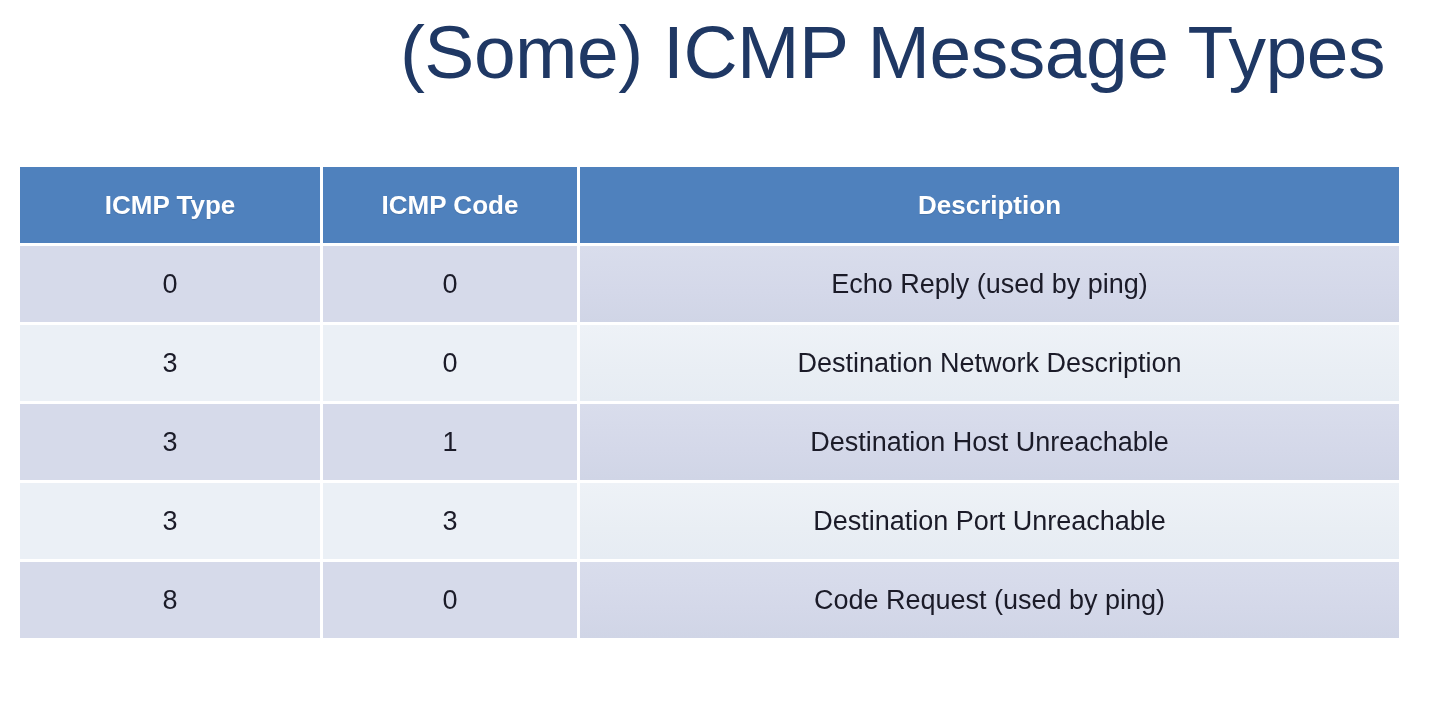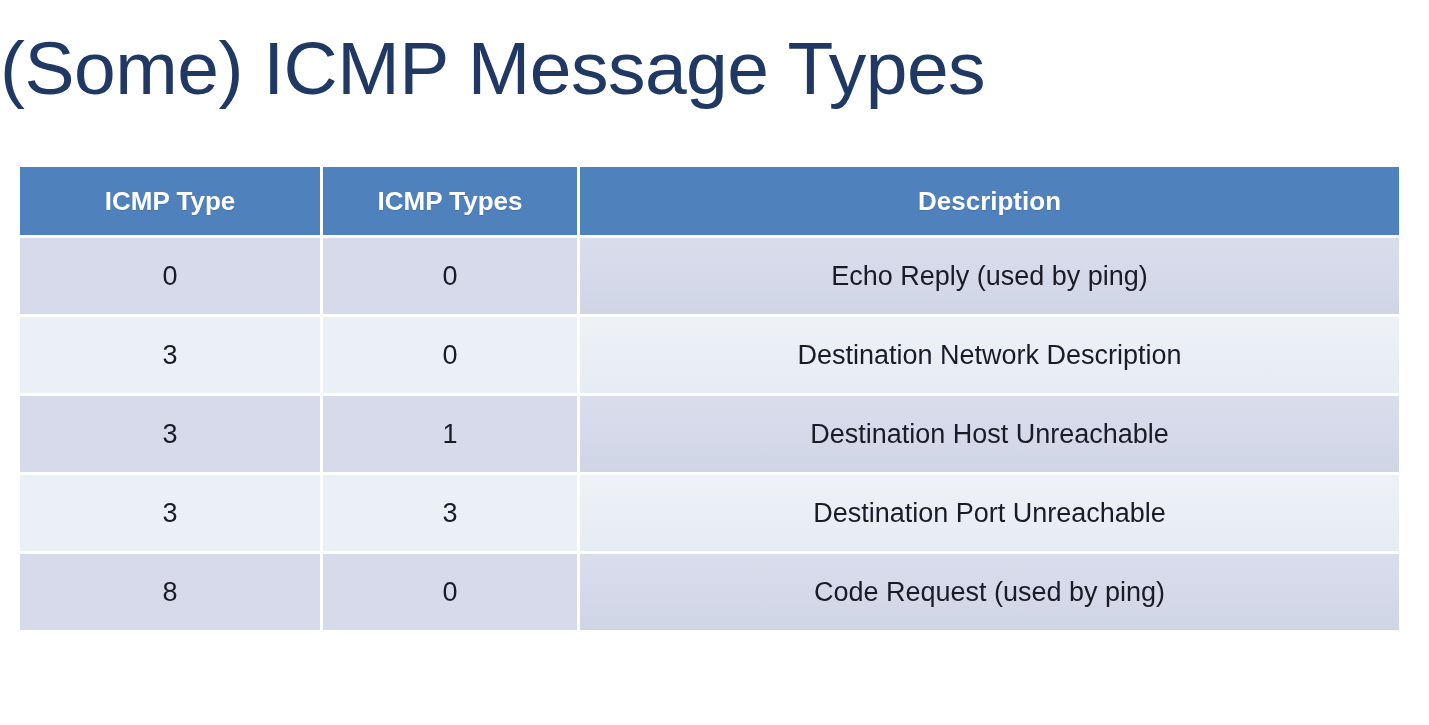--- a/index.html
+++ b/index.html
@@ -21,23 +21,23 @@
     width: 1429px;
     height: 725px;
     background: #ffffff;
     box-sizing: border-box;
   }
 
   
   .slide-title {
     position: absolute;
     left: 0;
-    top: 18px;
+    top: 2px;
     width: 1385px;
-    text-align: left;
+    text-align: right;
     color: #1F3864;
     font-size: 75px;
     line-height: 100px;
     font-weight: 400;
     letter-spacing: -0.5px;
     white-space: nowrap;
   }
 
   
   .icmp-table {
@@ -52,21 +52,21 @@
 
   .icmp-table col.col-type { width: 303px; }
   .icmp-table col.col-code { width: 257px; }
   .icmp-table col.col-desc { width: 819px; }
 
   .icmp-table thead th {
     background: #4F81BD;
     color: #ffffff;
     font-size: 26px;
     font-weight: bold;
-    height: 68px;
+    height: 76px;
     text-align: center;
     vertical-align: middle;
     padding: 0;
     border-right: 3px solid #ffffff;
     text-shadow: 0 1px 1px rgba(0,0,0,0.12);
   }
   .icmp-table thead th:last-child { border-right: none; }
 
   .icmp-table tbody td {
     height: 76px;
@@ -105,21 +105,21 @@
 
   <table class="icmp-table">
     <colgroup>
       <col class="col-type">
       <col class="col-code">
       <col class="col-desc">
     </colgroup>
     <thead>
       <tr>
         <th>ICMP Type</th>
-        <th>ICMP Types</th>
+        <th>ICMP Code</th>
         <th>Description</th>
       </tr>
     </thead>
     <tbody>
       <tr class="row-alt">
         <td class="cell-type">0</td>
         <td class="cell-code">0</td>
         <td class="cell-desc">Echo Reply (used by ping)</td>
       </tr>
       <tr class="row-base">

